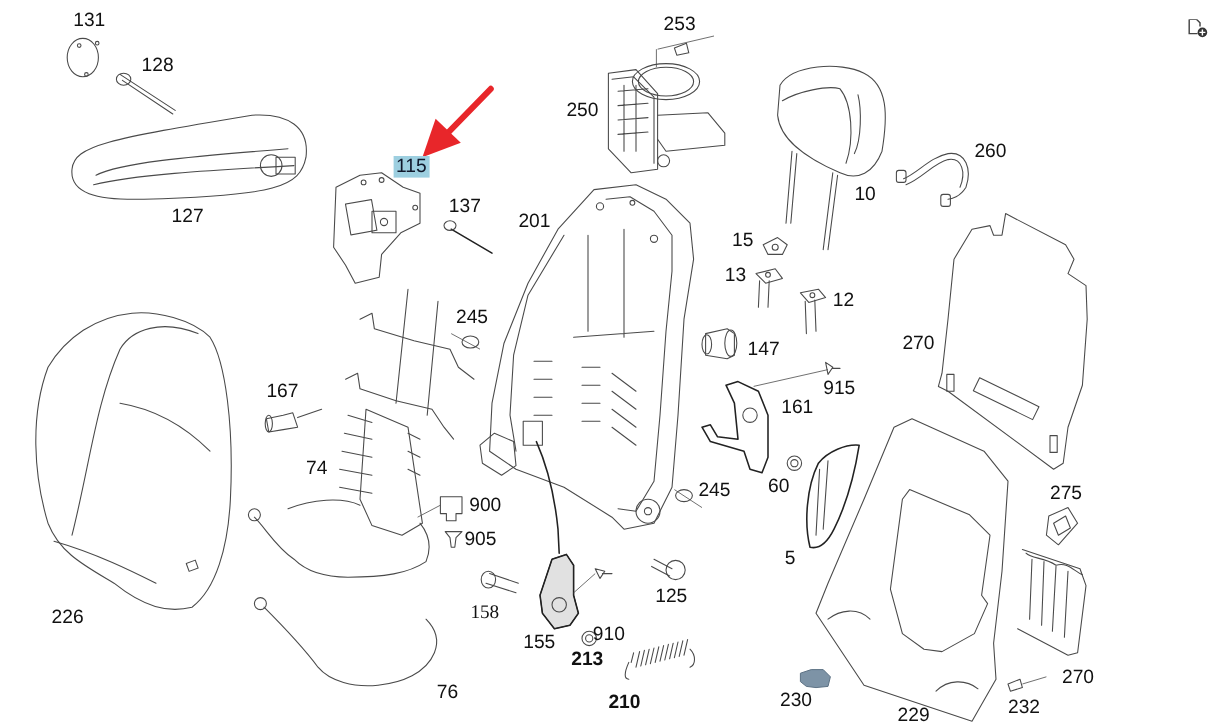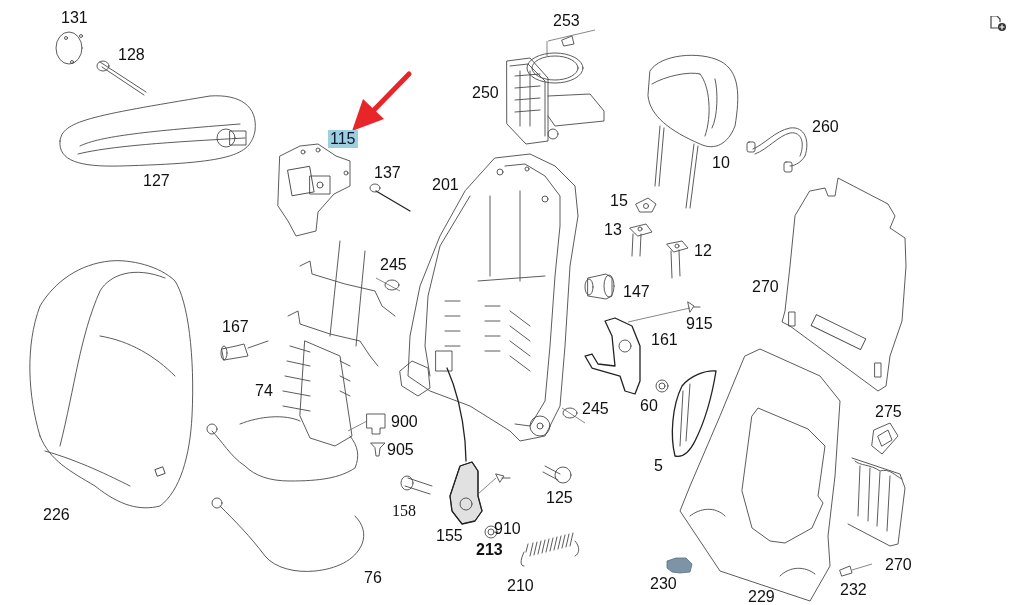--- a/index.html
+++ b/index.html
@@ -294,21 +294,21 @@
   <span class="callout" style="left:640px; top:382px;">60</span>
   <span class="callout" style="left:875px; top:388px;">275</span>
   <span class="callout" style="left:43px; top:491px;">226</span>
   <span class="callout" style="left:392px; top:487px;font-family:Liberation Serif, serif;">158</span>
   <span class="callout" style="left:494px; top:474px;margin-top:31px;">910</span>
   <span class="callout" style="left:546px; top:474px;">125</span>
   <span class="callout" style="left:654px; top:442px;">5</span>
   <span class="callout" style="left:436px; top:512px;">155</span>
   <span class="callout" style="left:476px; top:526px;font-weight:bold;">213</span>
   <span class="callout" style="left:364px; top:554px;">76</span>
-  <span class="callout" style="left:507px; top:562px;">210</span>
+  <span class="callout" style="left:507px; top:562px;font-weight:bold;">210</span>
   <span class="callout" style="left:650px; top:560px;">230</span>
   <span class="callout" style="left:748px; top:573px;">229</span>
   <span class="callout" style="left:885px; top:541px;">270</span>
   <span class="callout" style="left:840px; top:566px;">232</span>
 
   <svg id="add-file" viewBox="0 0 22 16">
     <path d="M3 0 L3 12 L10 12 M3 0 L9 0 L12 3 L12 6" fill="none" stroke="#444" stroke-width="1.2"></path>
     <circle cx="14" cy="11" r="4" fill="#333"></circle>
     <path d="M14 8.5 L14 13.5 M11.5 11 L16.5 11" stroke="#fff" stroke-width="1.2"></path>
   </svg>

